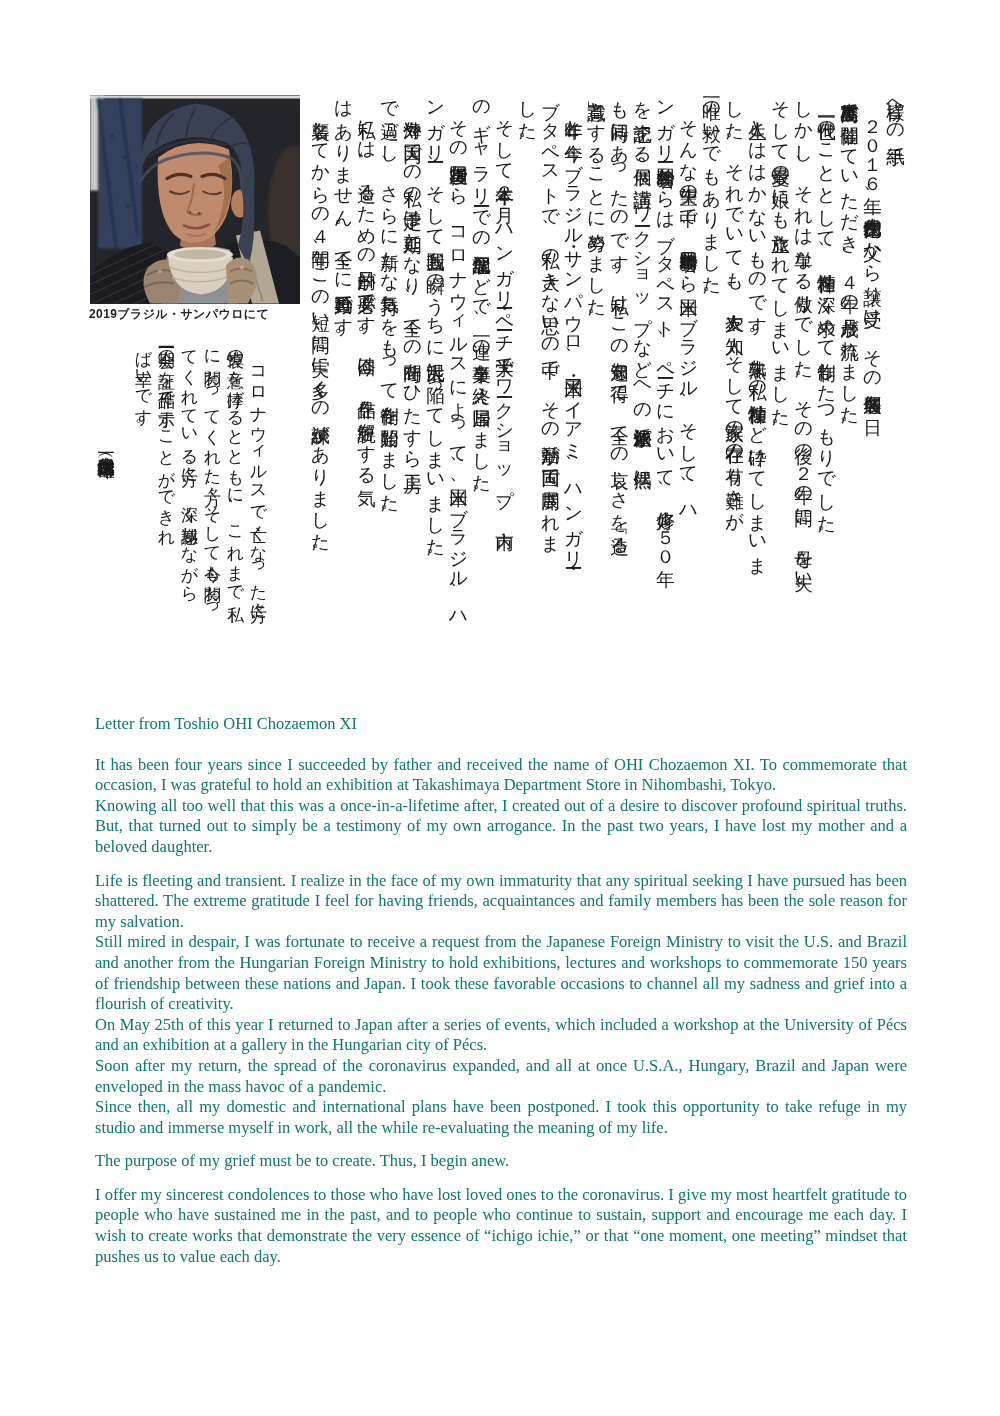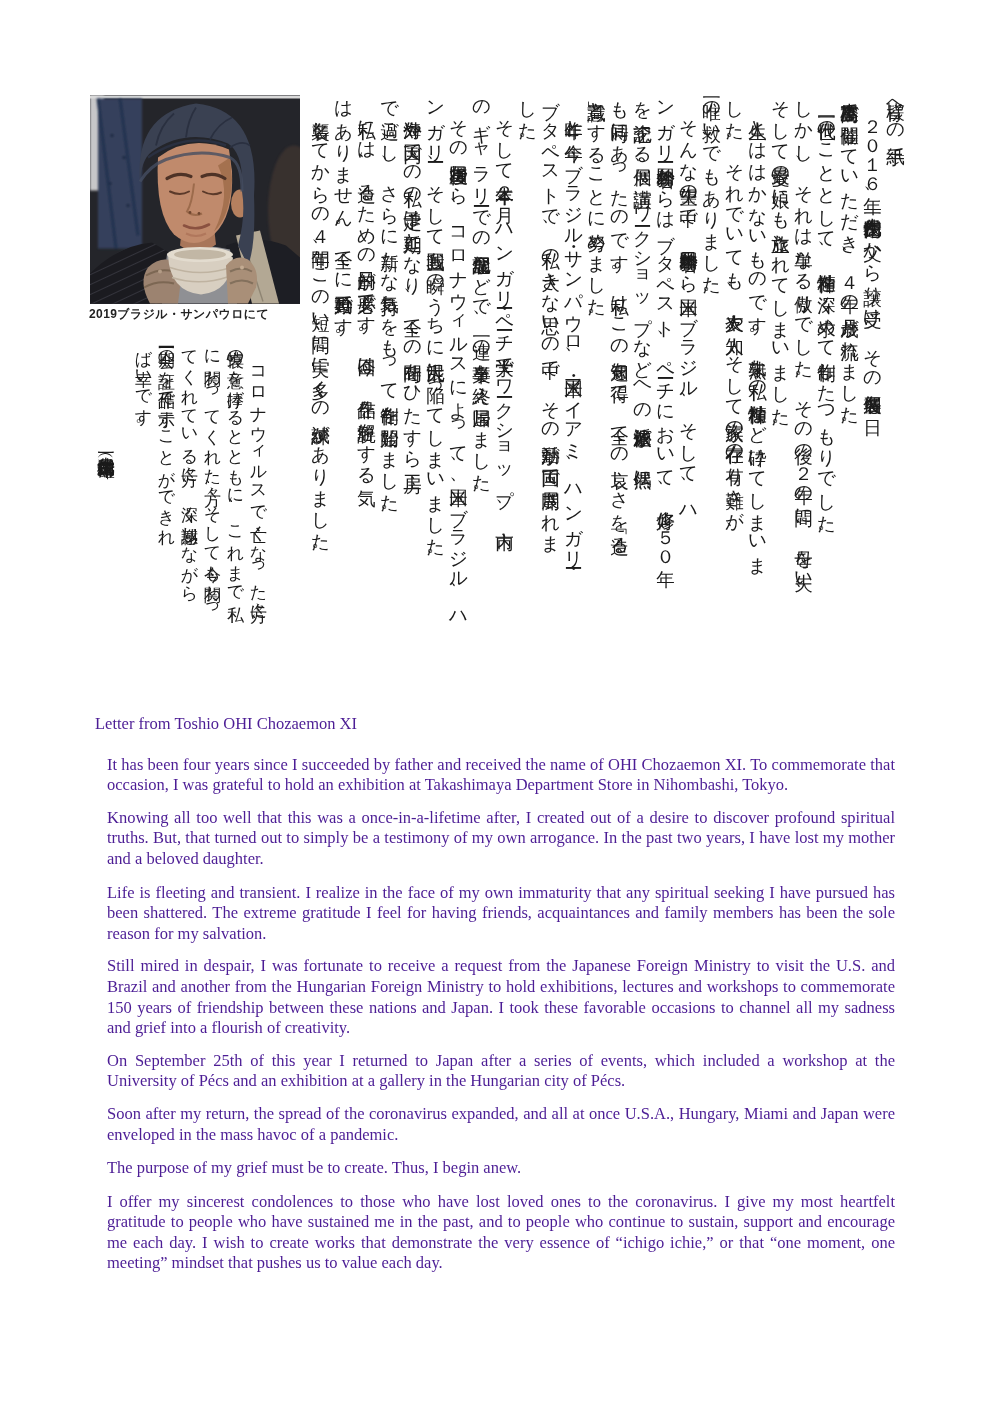--- a/index.html
+++ b/index.html
@@ -40,24 +40,24 @@
   .photo-caption {
     position:absolute; left:89px; top:306px; width:214px;
     font-family:"Liberation Sans", sans-serif; font-weight:bold;
     font-size:12px; letter-spacing:0.4px; color:#222222; white-space:nowrap;
   }
 
   
   .en {
     position:absolute; left:95px; top:714px; width:812px;
     font-size:16.5px; line-height:20.6px; text-align:justify;
-    color:#4c1d95;
+    color:#0f766e;
   }
   .en .en-title { margin:0 0 20px 0; text-align:left; }
-  .en p { margin:12px; }
+  .en p { margin:0; }
   .en p.gap { margin-top:13px; }
 </style>
 </head>
 <body>
 
 <div class="page">
 
   <div class="photo" title="Toshio Ohi wearing a dark knit cap, shaping a clay tea bowl with both hands">
     <svg viewBox="0 0 210 208" width="210" height="209" xmlns="http://www.w3.org/2000/svg">
       <defs>
@@ -170,20 +170,21 @@
 
   <div class="jp-sign" lang="ja">十一代大樋長左衛門（年雄）</div>
 
   <div class="en" lang="en">
     <p class="en-title">Letter from Toshio OHI Chozaemon XI</p>
     <div>
         <p>It has been four years since I succeeded by father and received the name of OHI Chozaemon XI.  To commemorate that occasion, I was grateful to hold an exhibition at Takashimaya Department Store in Nihombashi, Tokyo.</p>
         <p>Knowing all too well that this was a once-in-a-lifetime after, I created out of a desire to discover profound spiritual truths.  But, that turned out to simply be a testimony of my own arrogance.  In the past two years, I have lost my mother and a beloved daughter.</p>
         <p class="gap">Life is fleeting and transient.  I realize in the face of my own immaturity that any spiritual seeking I have pursued has been shattered.  The extreme gratitude I feel for having friends, acquaintances and family members has been the sole reason for my salvation.</p>
         <p>Still mired in despair, I was fortunate to receive a request from the Japanese Foreign Ministry to visit the U.S. and Brazil and another from the Hungarian Foreign Ministry to hold exhibitions, lectures and workshops to commemorate 150 years of friendship between these nations and Japan.  I took these favorable occasions to channel all my sadness and grief into a flourish of creativity.</p>
-        <p>On September 25th of this year I returned to Japan after a series of events, which included a workshop at the University of Pécs and an exhibition at a gallery in the Hungarian city of Pécs.</p>
-        <p>Soon after my return, the spread of the coronavirus expanded, and all at once U.S.A., Hungary, Miami and Japan were enveloped in the mass havoc of a pandemic.</p>
+        <p>On May 25th of this year I returned to Japan after a series of events, which included a workshop at the University of Pécs and an exhibition at a gallery in the Hungarian city of Pécs.</p>
+        <p>Soon after my return, the spread of the coronavirus expanded, and all at once U.S.A., Hungary, Brazil and Japan were enveloped in the mass havoc of a pandemic.</p>
+        <p>Since then, all my domestic and international plans have been postponed.  I took this opportunity to take refuge in my studio and immerse myself in work, all the while re-evaluating the meaning of my life.</p>
         <p class="gap">The purpose of my grief must be to create.  Thus, I begin anew.</p>
         <p class="gap">I offer my sincerest condolences to those who have lost loved ones to the coronavirus.  I give my most heartfelt gratitude to people who have sustained me in the past, and to people who continue to sustain, support and encourage me each day.  I wish to create works that demonstrate the very essence of “ichigo ichie,” or that “one moment, one meeting” mindset that pushes us to value each day.</p>
       </div>
   </div>
 
 </div>
 
 </body></html>

